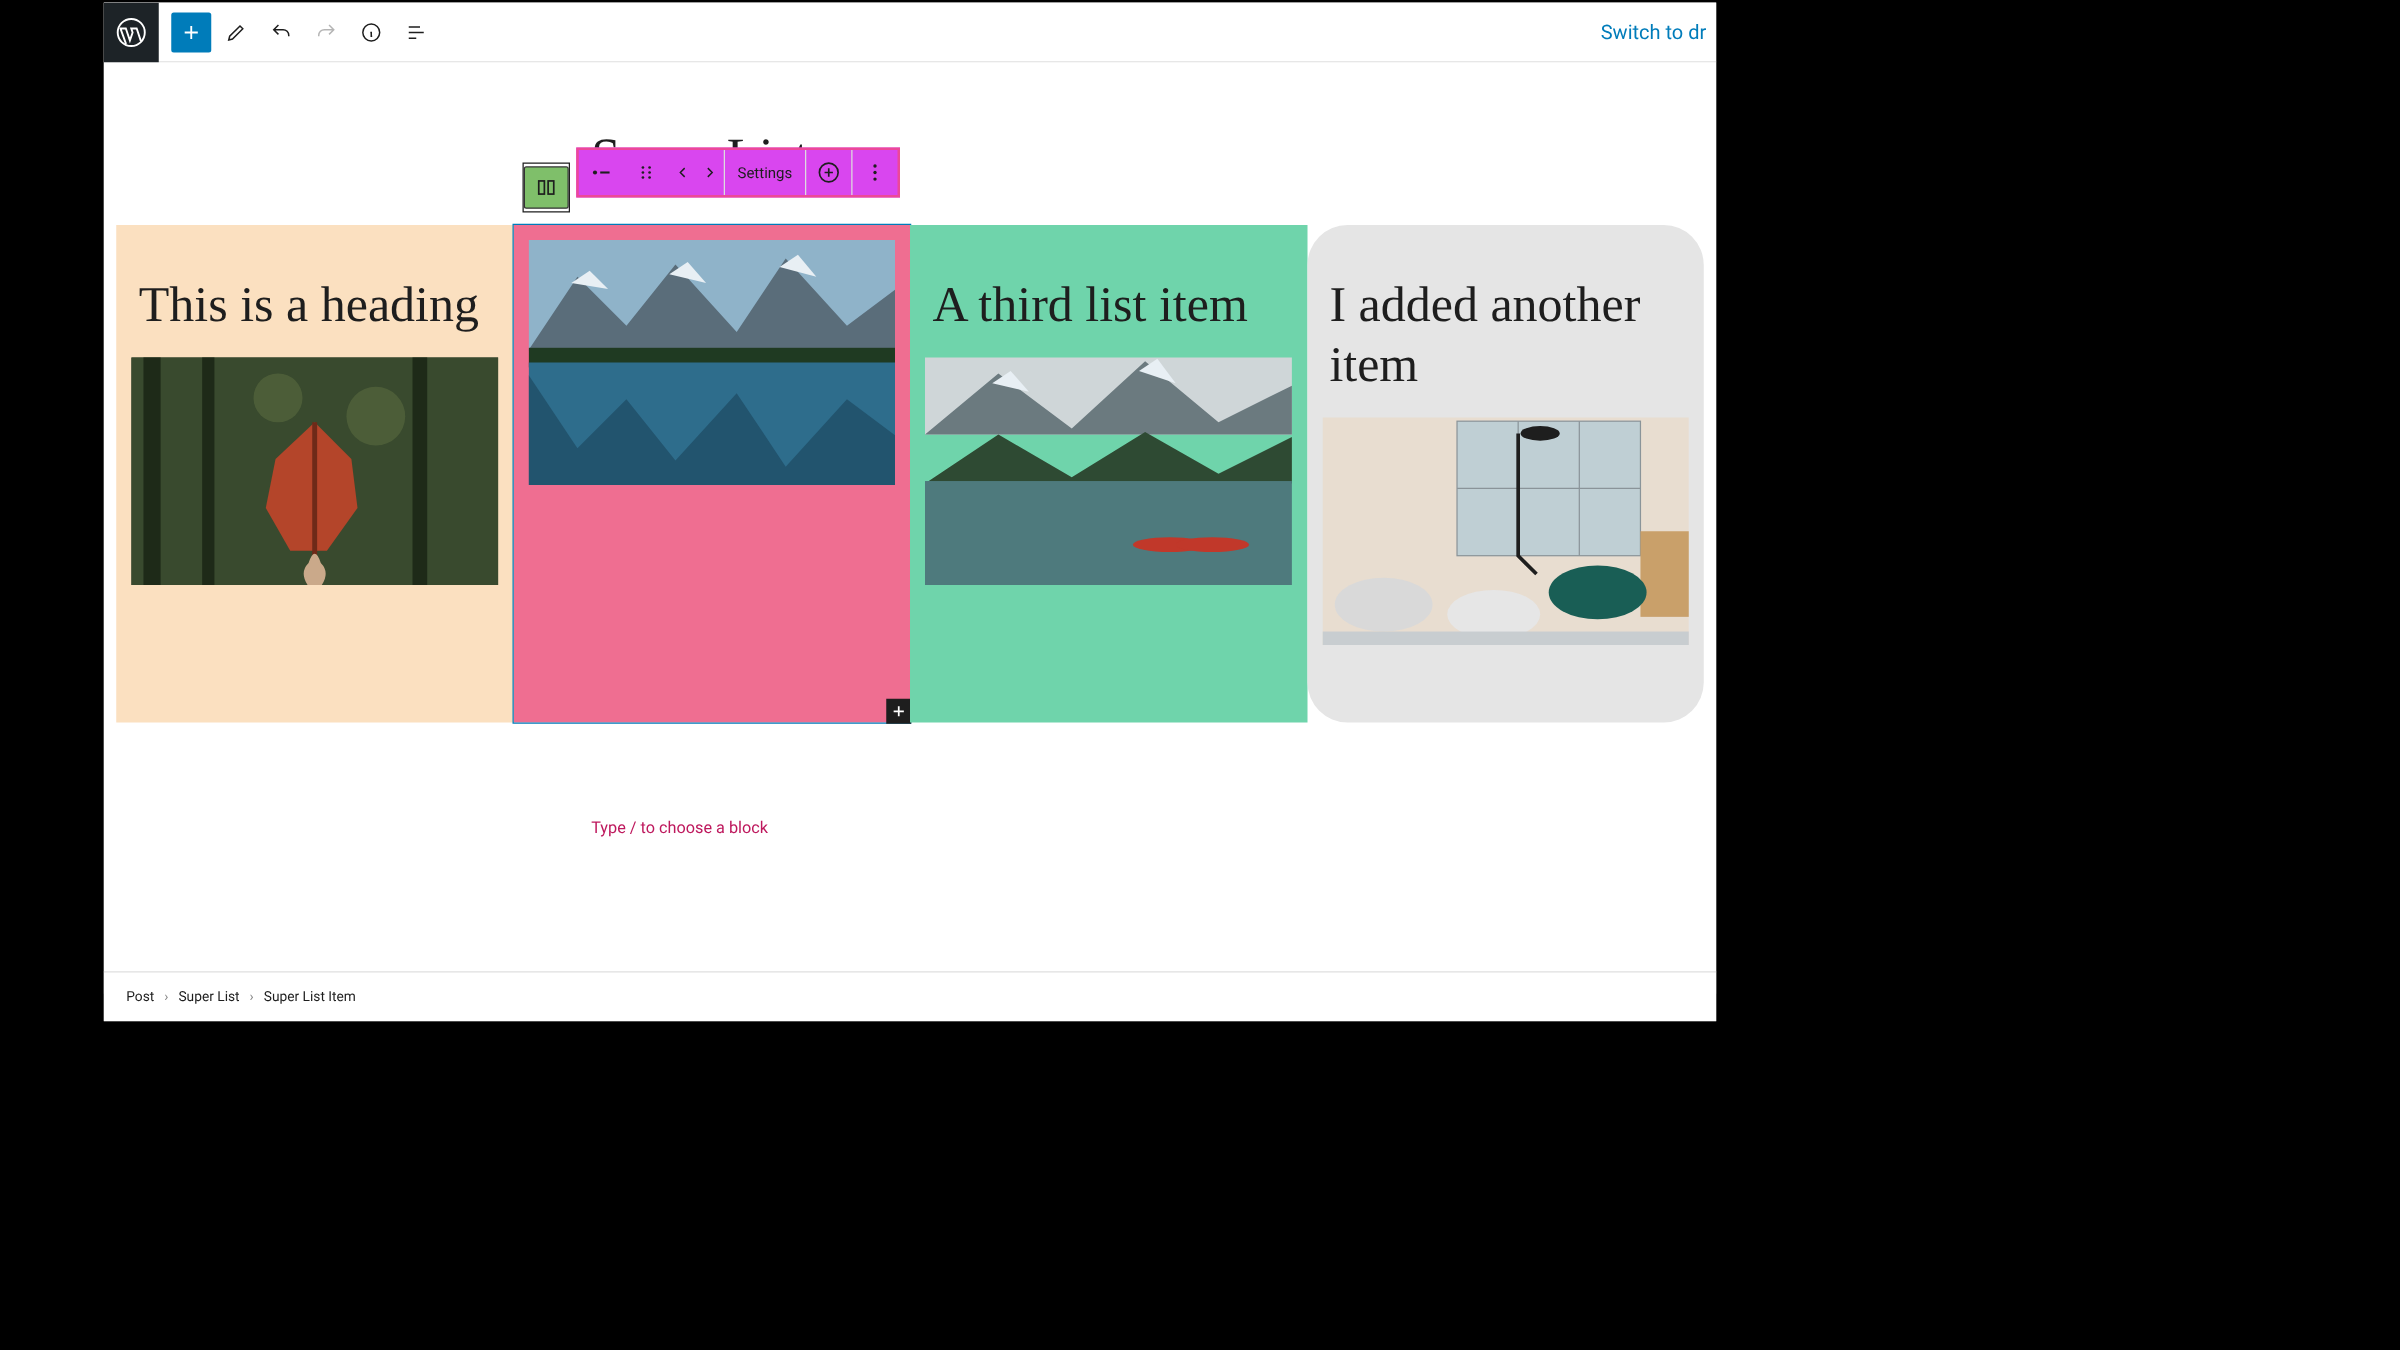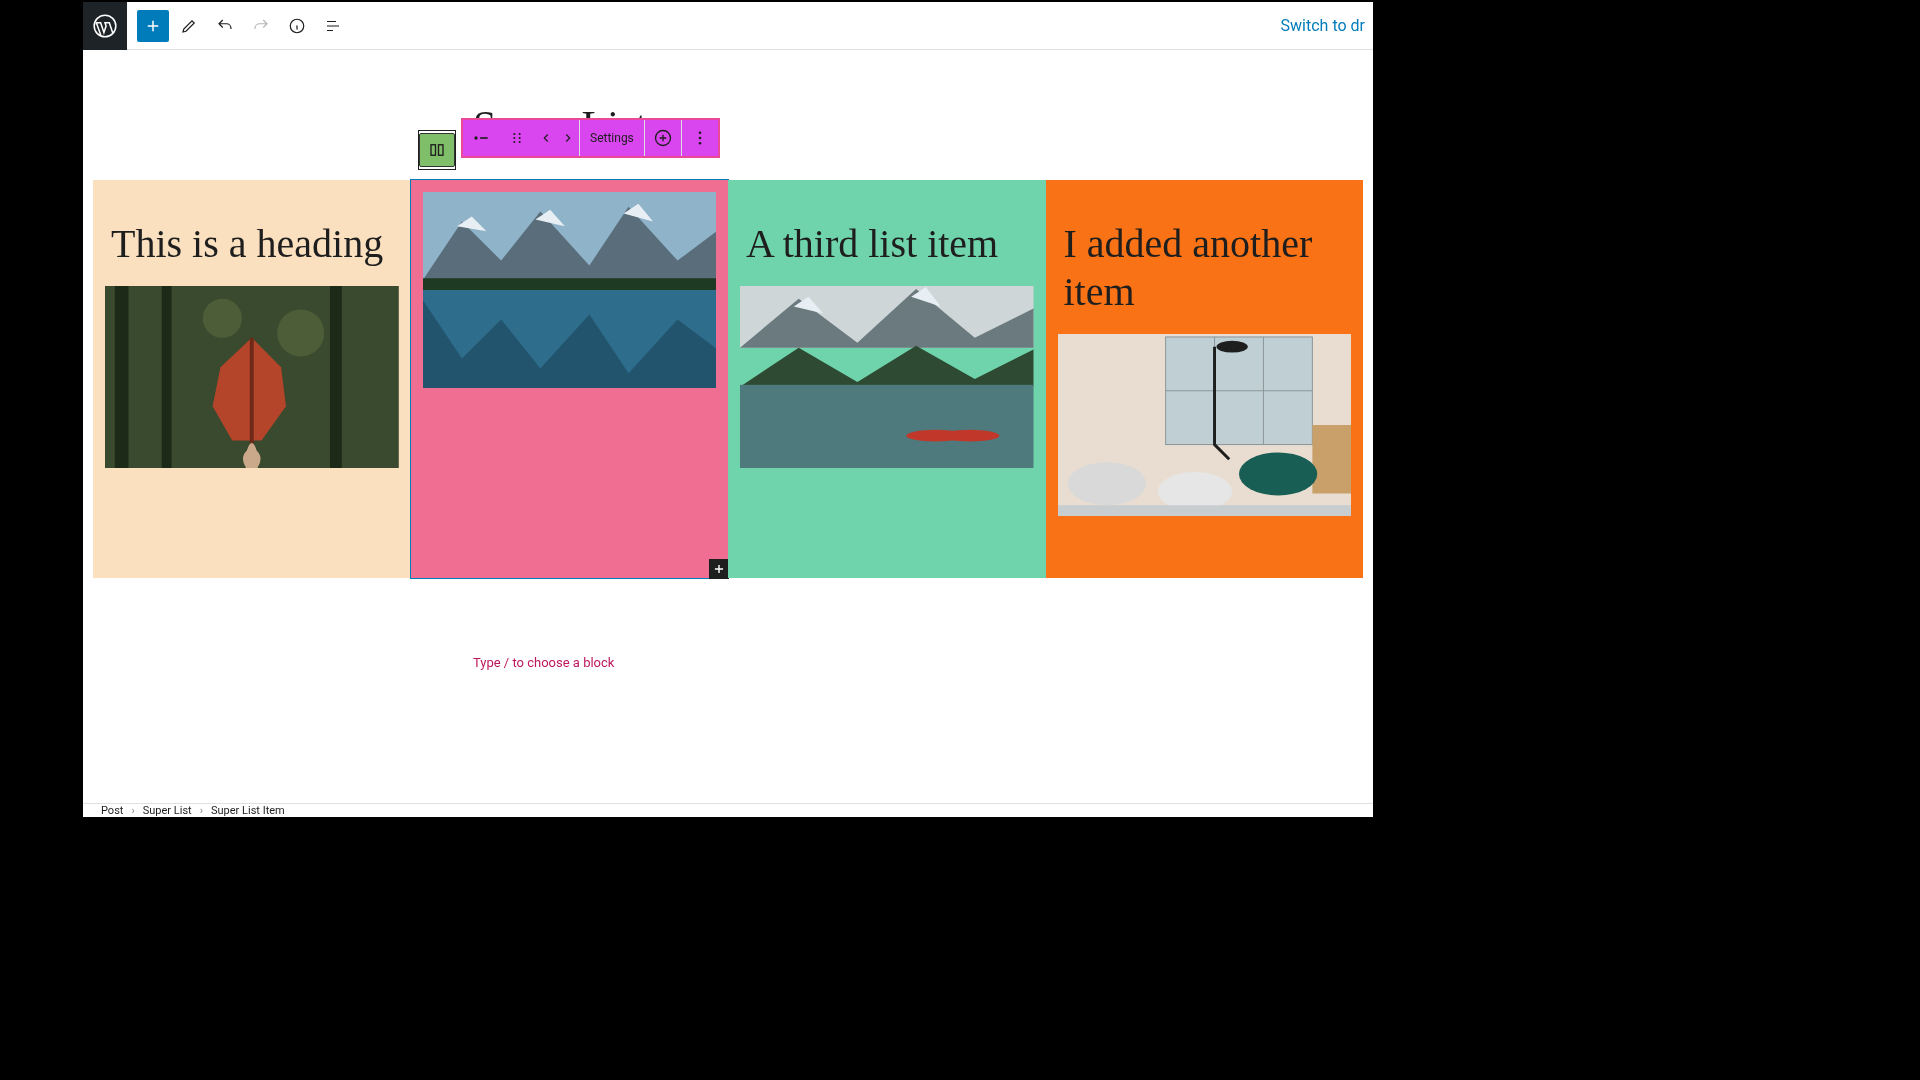--- a/index.html
+++ b/index.html
@@ -29,27 +29,27 @@
   .block-toolbar { left: 378px; }
   
   .list-row { position: absolute; left: 10px; top: 130px; right: 10px; display: flex; }
   .card { flex: 1; min-height: 398px; padding: 12px; position: relative; }
   .card h2 { font-family: Georgia, 'Times New Roman', serif; font-size: 40px; font-weight: 400; line-height: 1.2; color: #1e1e1e; padding: 28px 6px 18px 6px; }
   .card .img { width: 100%; height: 182px; display: block; }
   .c1 { background: #fbe0c0; }
   .c2 { background: #ef6e91; outline: 1px solid #007cba; }
   .c2 .img { height: 196px; }
   .c3 { background: #6fd4ab; }
-  .c4 { background: #f97316; }
+  .c4 { background: #e5e5e5; border-radius: 32px; }
   .add-handle { position: absolute; right: -1px; bottom: -1px; width: 20px; height: 20px; background: #1e1e1e; color: #fff; display: flex; align-items: center; justify-content: center; font-size: 16px; cursor: pointer; }
   .placeholder-block { position: absolute; left: 390px; top: 605px; color: #be185d; font-size: 13px; }
   
   .img svg { width: 100%; height: 100%; display: block; }
   
-  .breadcrumb { position: absolute; left: 0; bottom: 0; right: 0; height: 14px; border-top: 1px solid #e0e0e0; background: #fff; display: flex; align-items: center; gap: 8px; padding: 0 18px; font-size: 11px; color: #1e1e1e; }
+  .breadcrumb { position: absolute; left: 0; bottom: 0; right: 0; height: 40px; border-top: 1px solid #e0e0e0; background: #fff; display: flex; align-items: center; gap: 8px; padding: 0 18px; font-size: 11px; color: #1e1e1e; }
   .breadcrumb .sep { color: #888; }
 </style>
 </head>
 <body>
 
 <div class="outer">
 
   <div class="topbar">
     <div class="wp-logo">
       <svg viewBox="0 0 24 24" fill="none" stroke="#fff" stroke-width="1.4">

